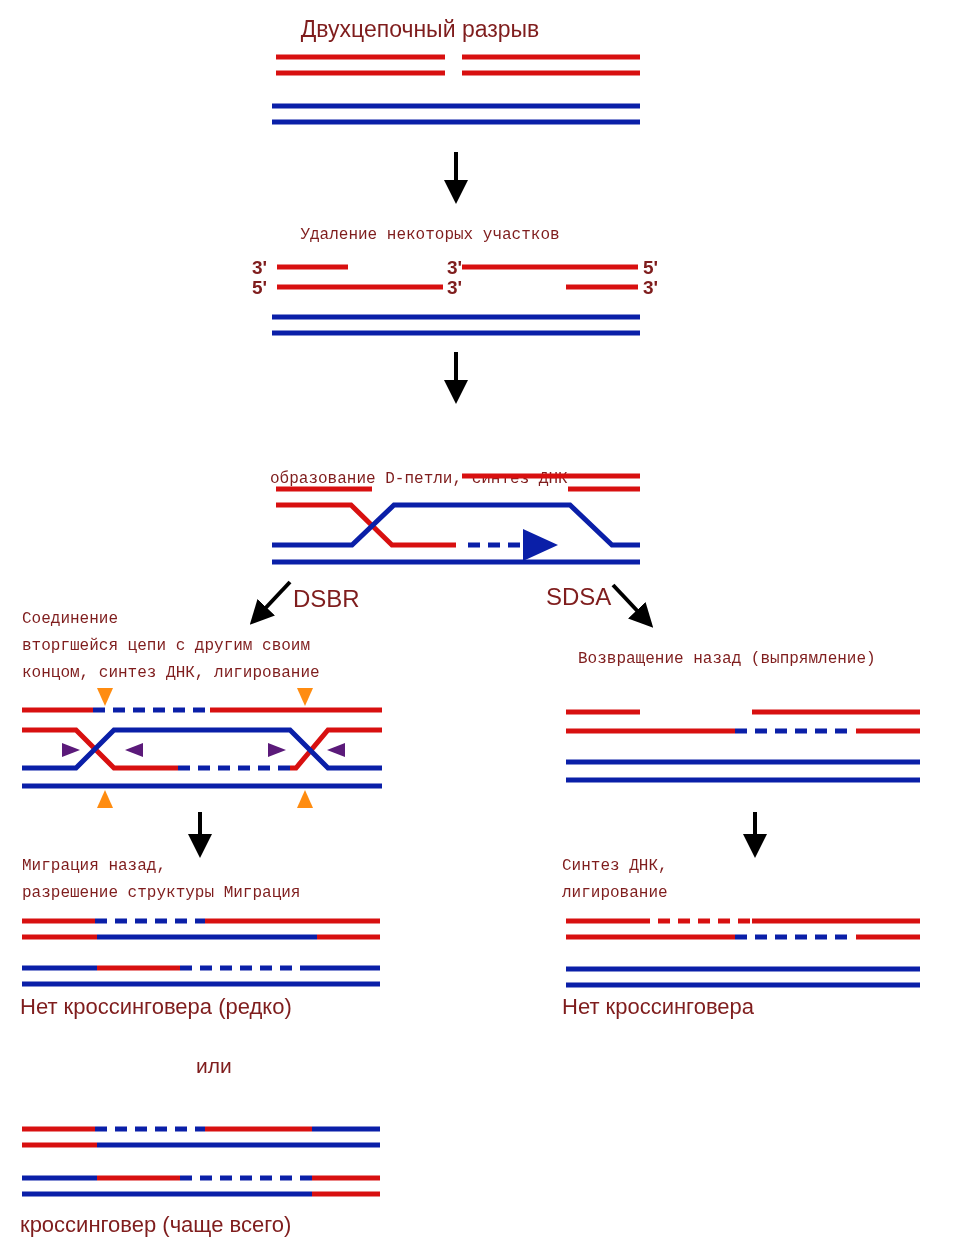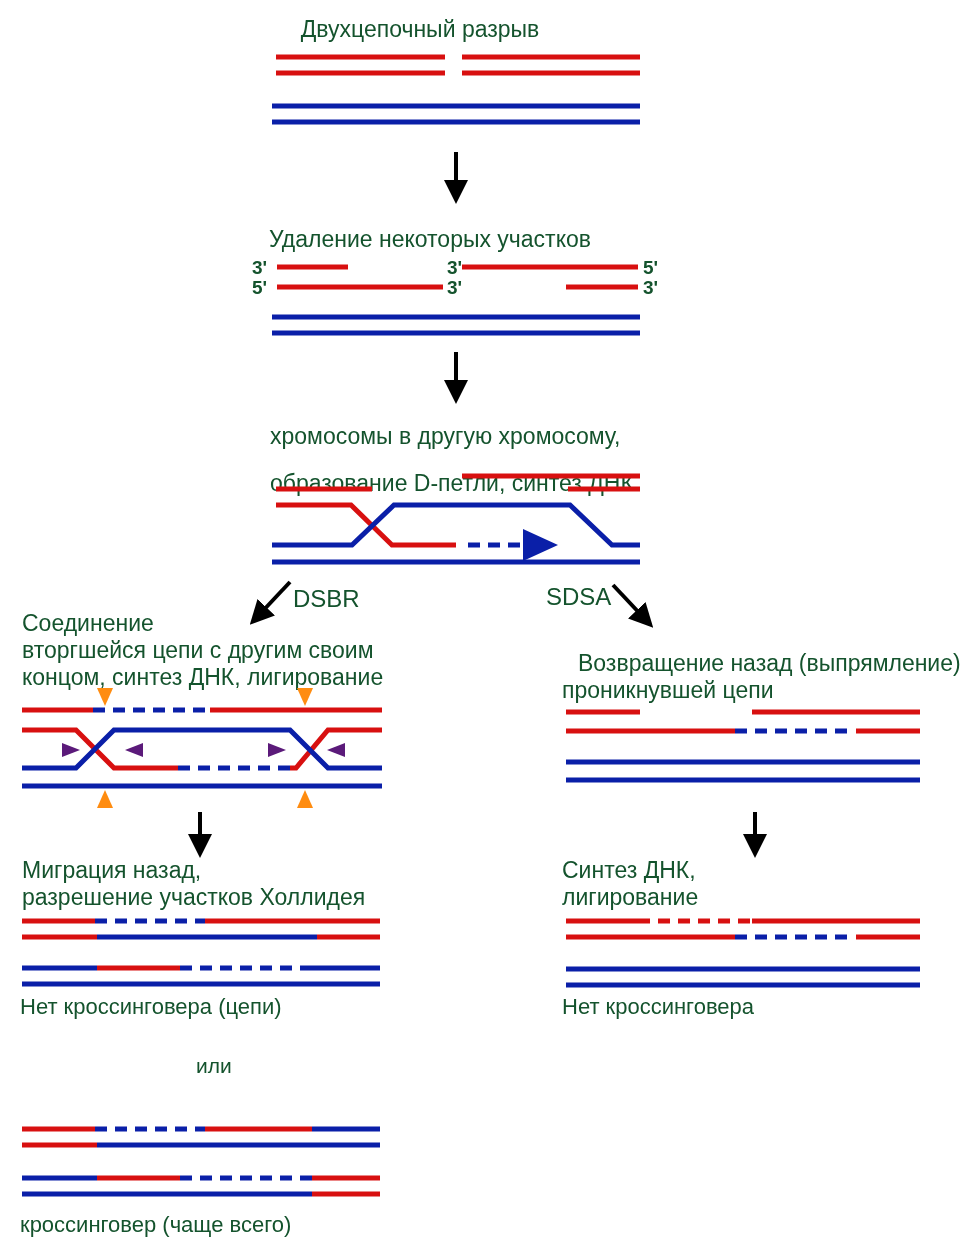--- a/index.html
+++ b/index.html
@@ -26,60 +26,58 @@
     position: absolute;
     left: 0;
     top: 0;
     width: 962px;
     height: 1252px;
   }
   .txt {
     position: absolute;
     white-space: pre;
     font-family: "Liberation Sans", sans-serif;
-    color: #14532d;
+    color: #7f1d1d;
     line-height: 1.18;
   }
   .t-title   { font-size: 23px; }
-  .t-step    { font-size: 23px; }
+  .t-step    { font-size: 16px; font-family: Liberation Mono, monospace; }
   .t-branch  { font-size: 24px; }
   .t-result  { font-size: 22px; }
   .t-or      { font-size: 21px; }
   .t-prime   { font-size: 19px; font-weight: bold; }
   .center    { text-align: center; }
 </style>
 </head>
 <body>
 
 <div id="diagram-root">
 
   <div class="txt t-title center" style="left:180px; top:16px; width:480px;">Двухцепочный разрыв</div>
 
   <div class="txt t-step center" style="left:200px; top:226px; width:460px;">Удаление некоторых участков</div>
 
-  <div class="txt t-step" style="left:270px; top:423px;">хромосомы в другую хромосому,</div>
   <div class="txt t-step" style="left:270px; top:450px;margin-top:20px;">образование D-петли, синтез ДНК</div>
 
   <div class="txt t-branch" style="left:293px; top:585px;">DSBR</div>
   <div class="txt t-branch" style="left:546px; top:583px;">SDSA</div>
 
   <div class="txt t-step" style="left:22px; top:610px;">Соединение</div>
   <div class="txt t-step" style="left:22px; top:637px;">вторгшейся цепи с другим своим</div>
   <div class="txt t-step" style="left:22px; top:664px;">концом, синтез ДНК, лигирование</div>
 
   <div class="txt t-step" style="left:562px; top:650px;margin-left:16px;">Возвращение назад (выпрямление)</div>
-  <div class="txt t-step" style="left:562px; top:677px;">проникнувшей цепи</div>
 
   <div class="txt t-step" style="left:22px; top:857px;">Миграция назад,</div>
-  <div class="txt t-step" style="left:22px; top:884px;">разрешение участков Холлидея</div>
+  <div class="txt t-step" style="left:22px; top:884px;">разрешение структуры Миграция</div>
 
   <div class="txt t-step" style="left:562px; top:857px;">Синтез ДНК,</div>
   <div class="txt t-step" style="left:562px; top:884px;">лигирование</div>
 
-  <div class="txt t-result" style="left:20px; top:994px;">Нет кроссинговера (цепи)</div>
+  <div class="txt t-result" style="left:20px; top:994px;">Нет кроссинговера (редко)</div>
 
   <div class="txt t-result" style="left:562px; top:994px;">Нет кроссинговера</div>
 
   <div class="txt t-or" style="left:196px; top:1054px;">или</div>
 
   <div class="txt t-result" style="left:20px; top:1212px;">кроссинговер (чаще всего)</div>
 
   <div class="txt t-prime" style="left:252px; top:257px;">3'</div>
   <div class="txt t-prime" style="left:252px; top:277px;">5'</div>
   <div class="txt t-prime" style="left:447px; top:257px;">3'</div>

